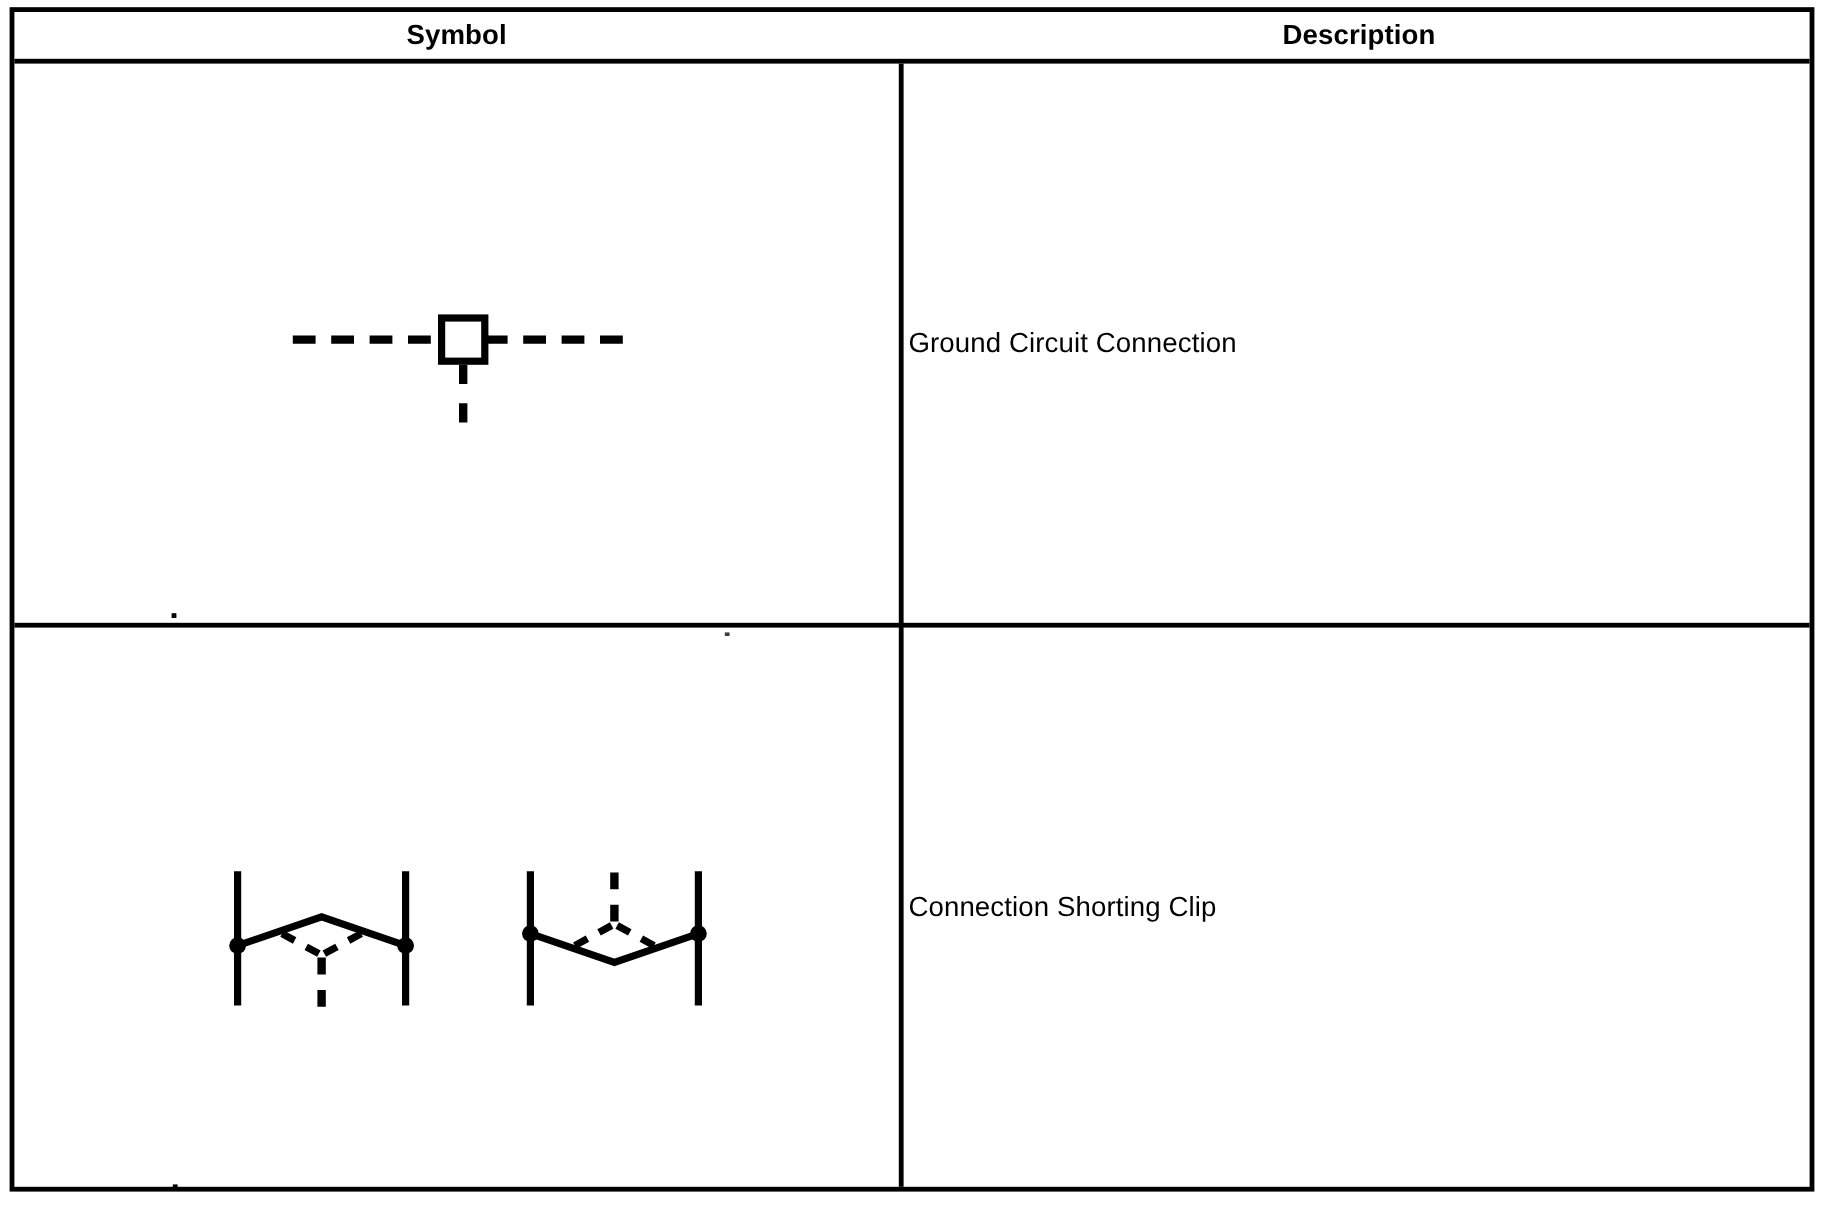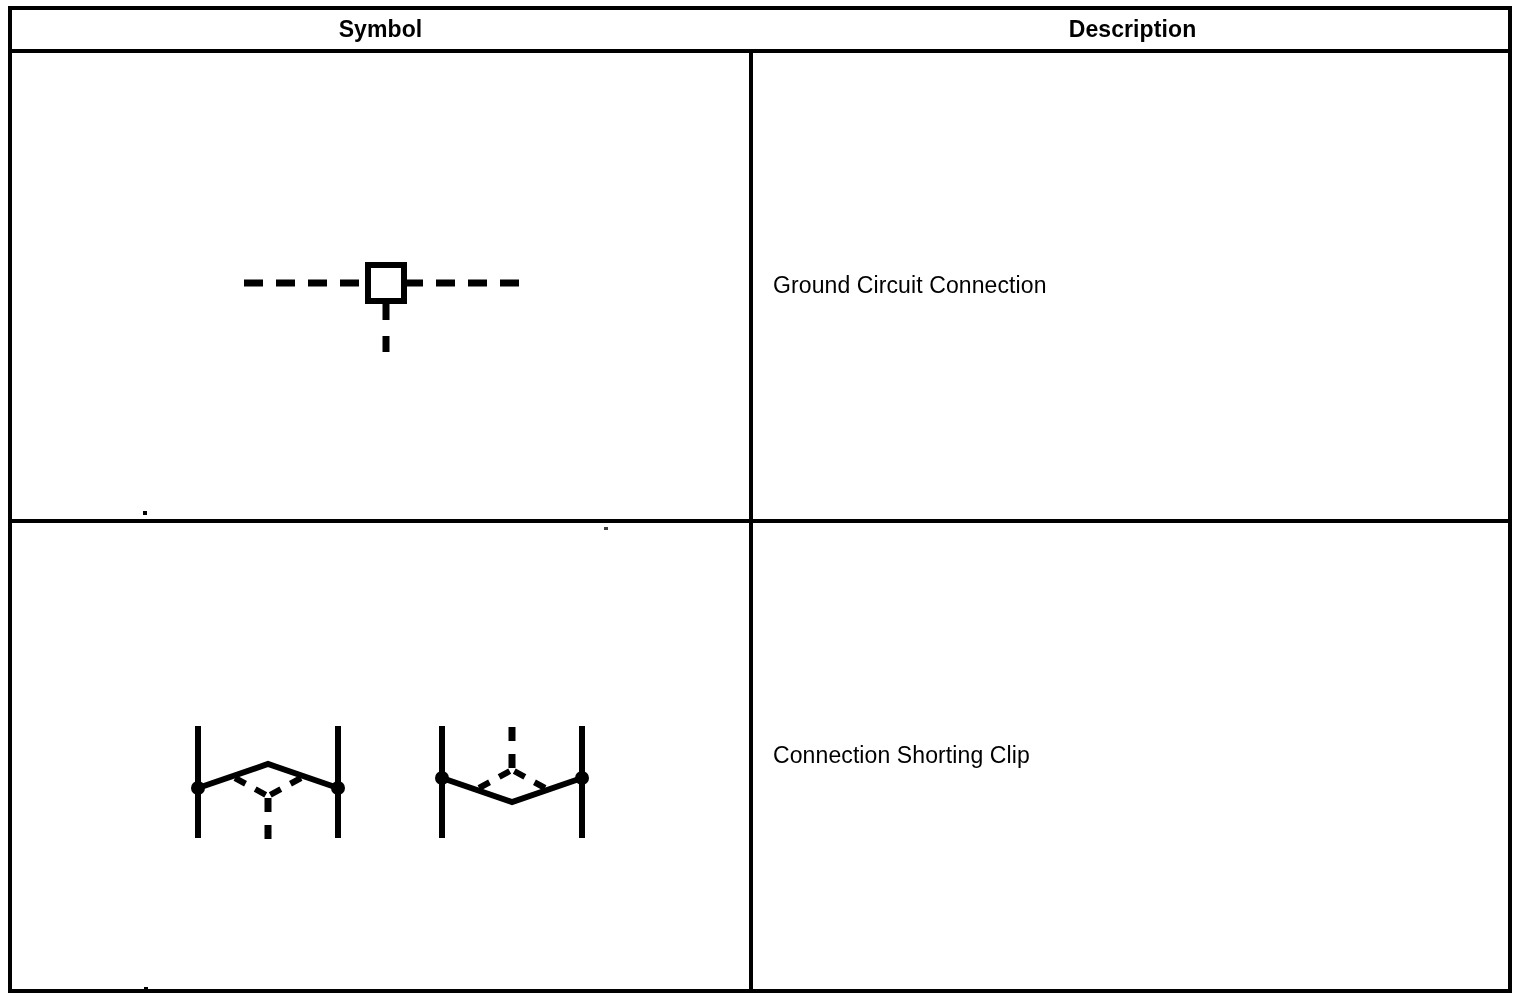--- a/index.html
+++ b/index.html
@@ -92,21 +92,21 @@
     top: 0;
     width: 759px;
     height: 100%;
     display: flex;
     align-items: center;
   }
   .desc-text {
     font-size: 23px;
     font-weight: normal;
     letter-spacing: 0.1px;
-    padding-left: 20px;
+    padding-left: 4px;
     line-height: 1.1;
   }
 
   .symbol-art {
     position: absolute;
     display: block;
   }
   
   .symbol-art.ground-art {
     left: 210px;

